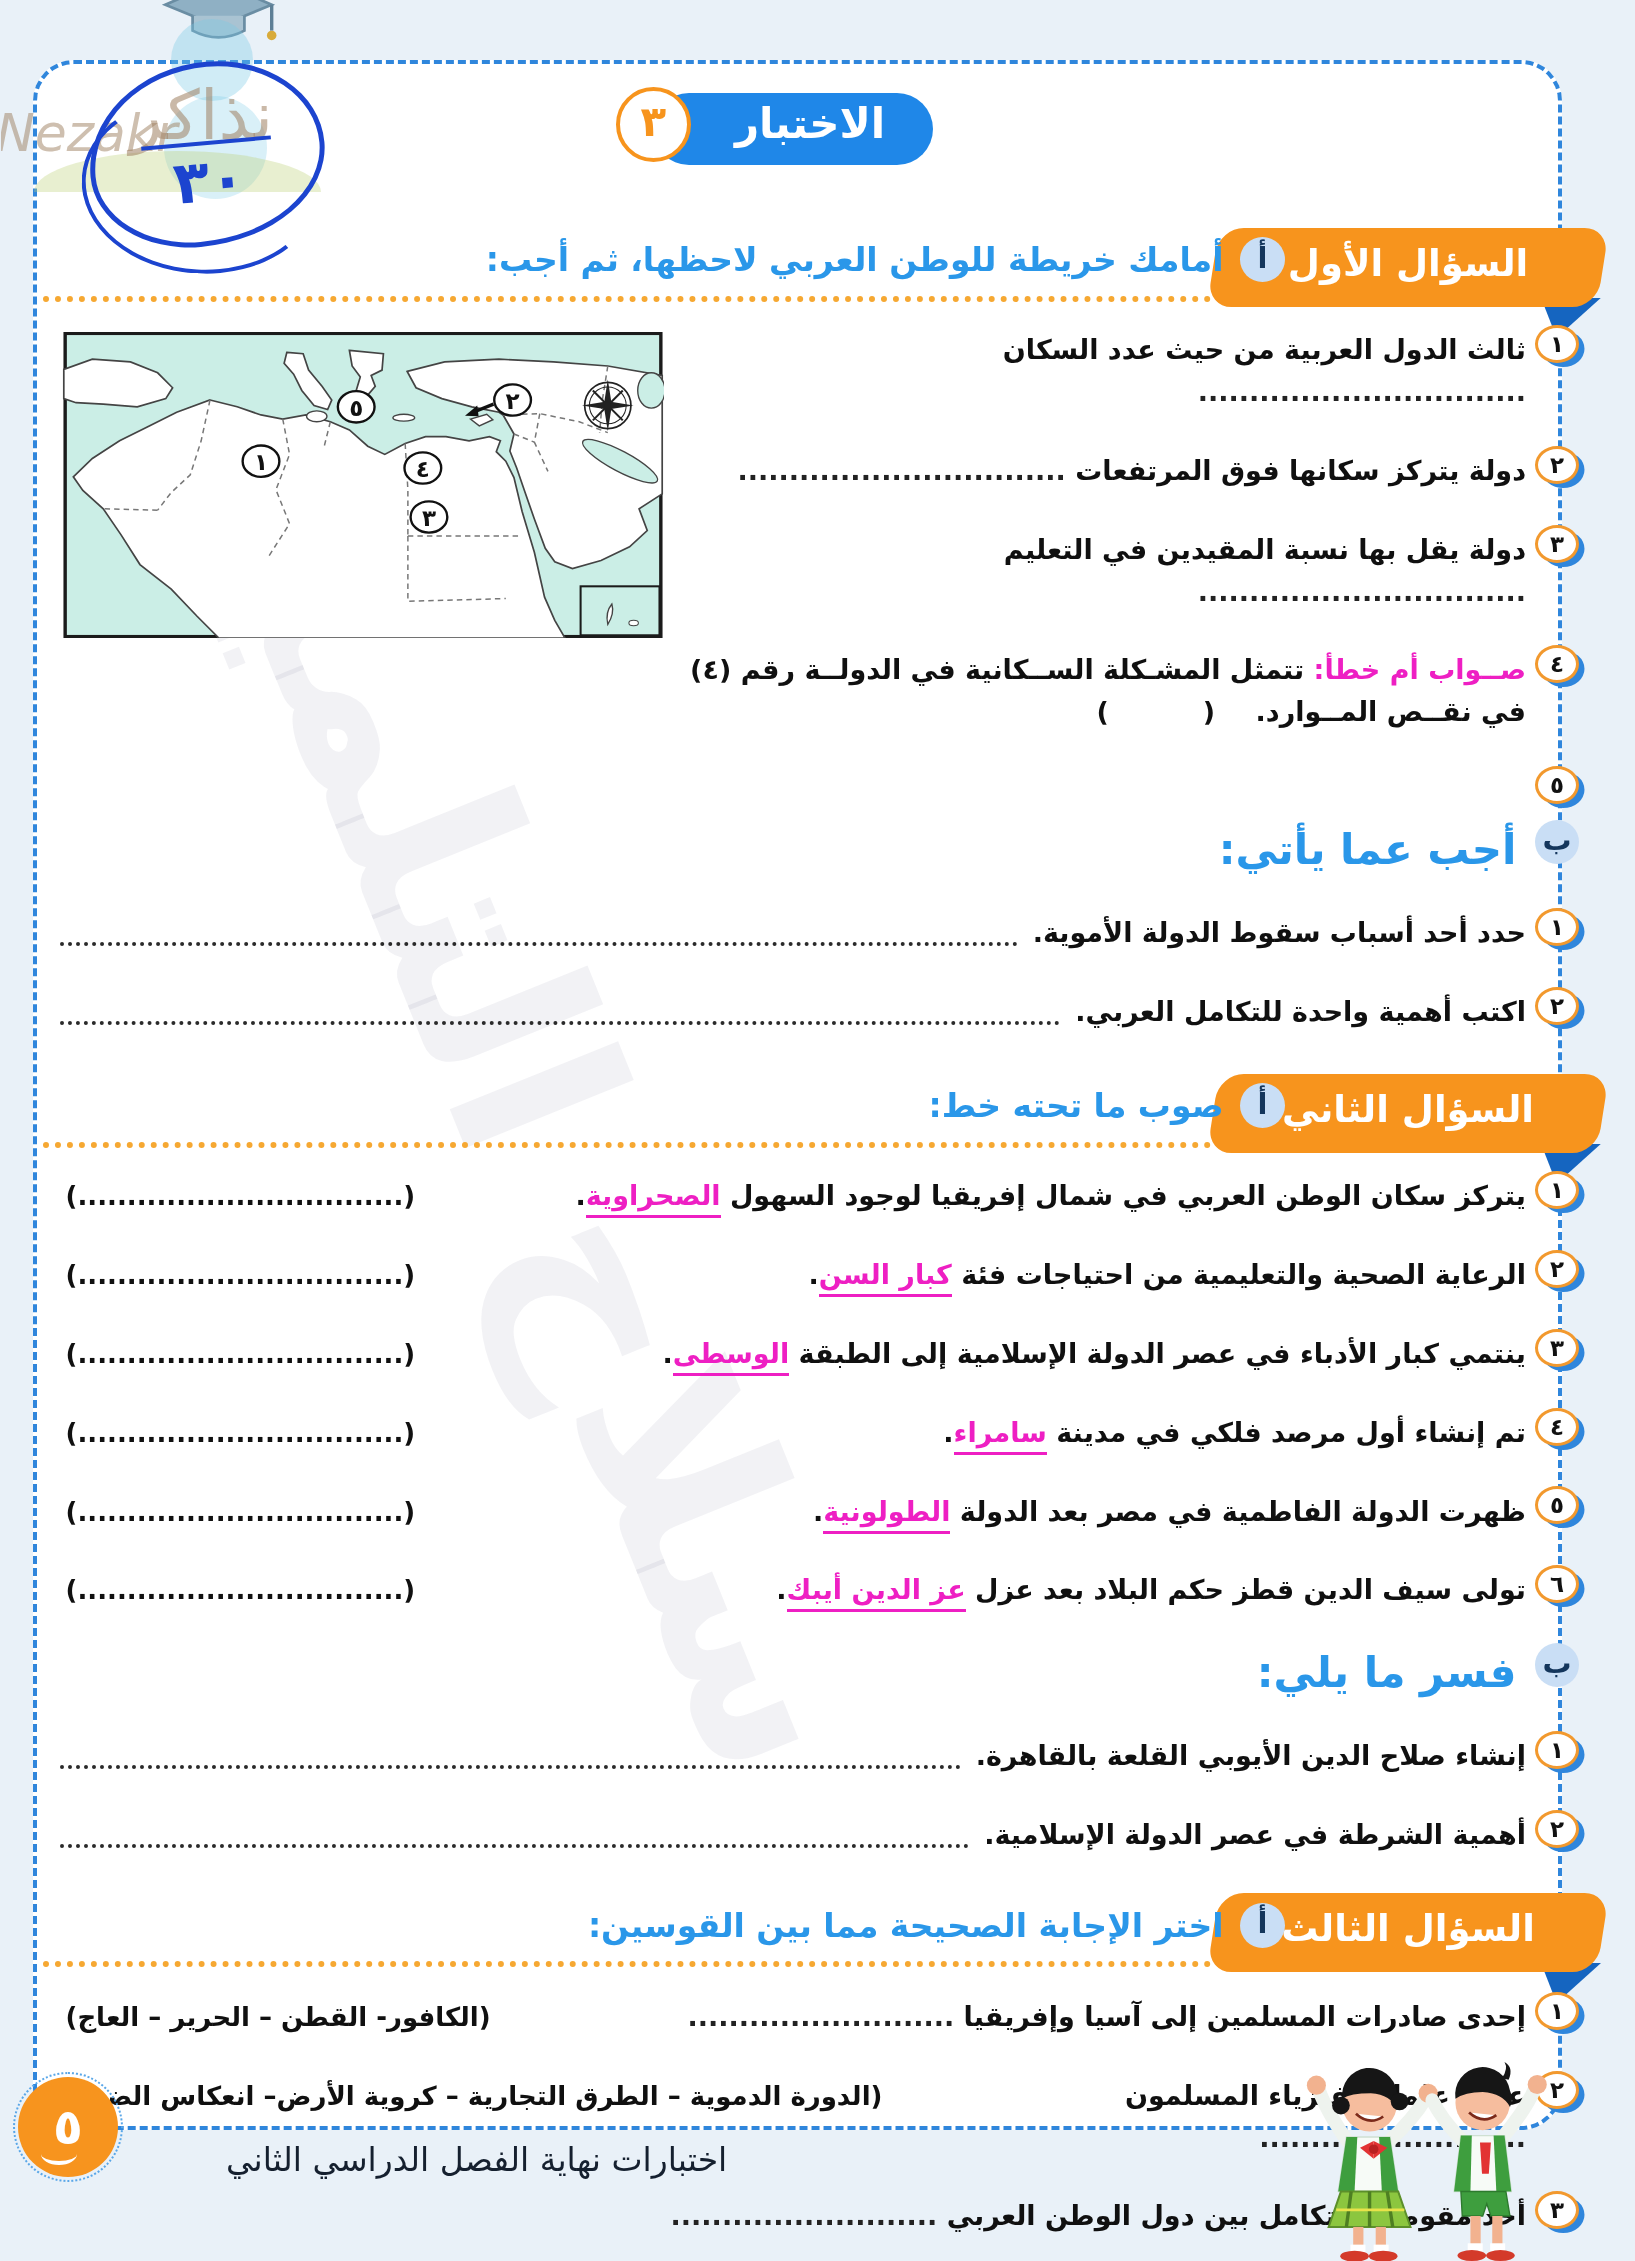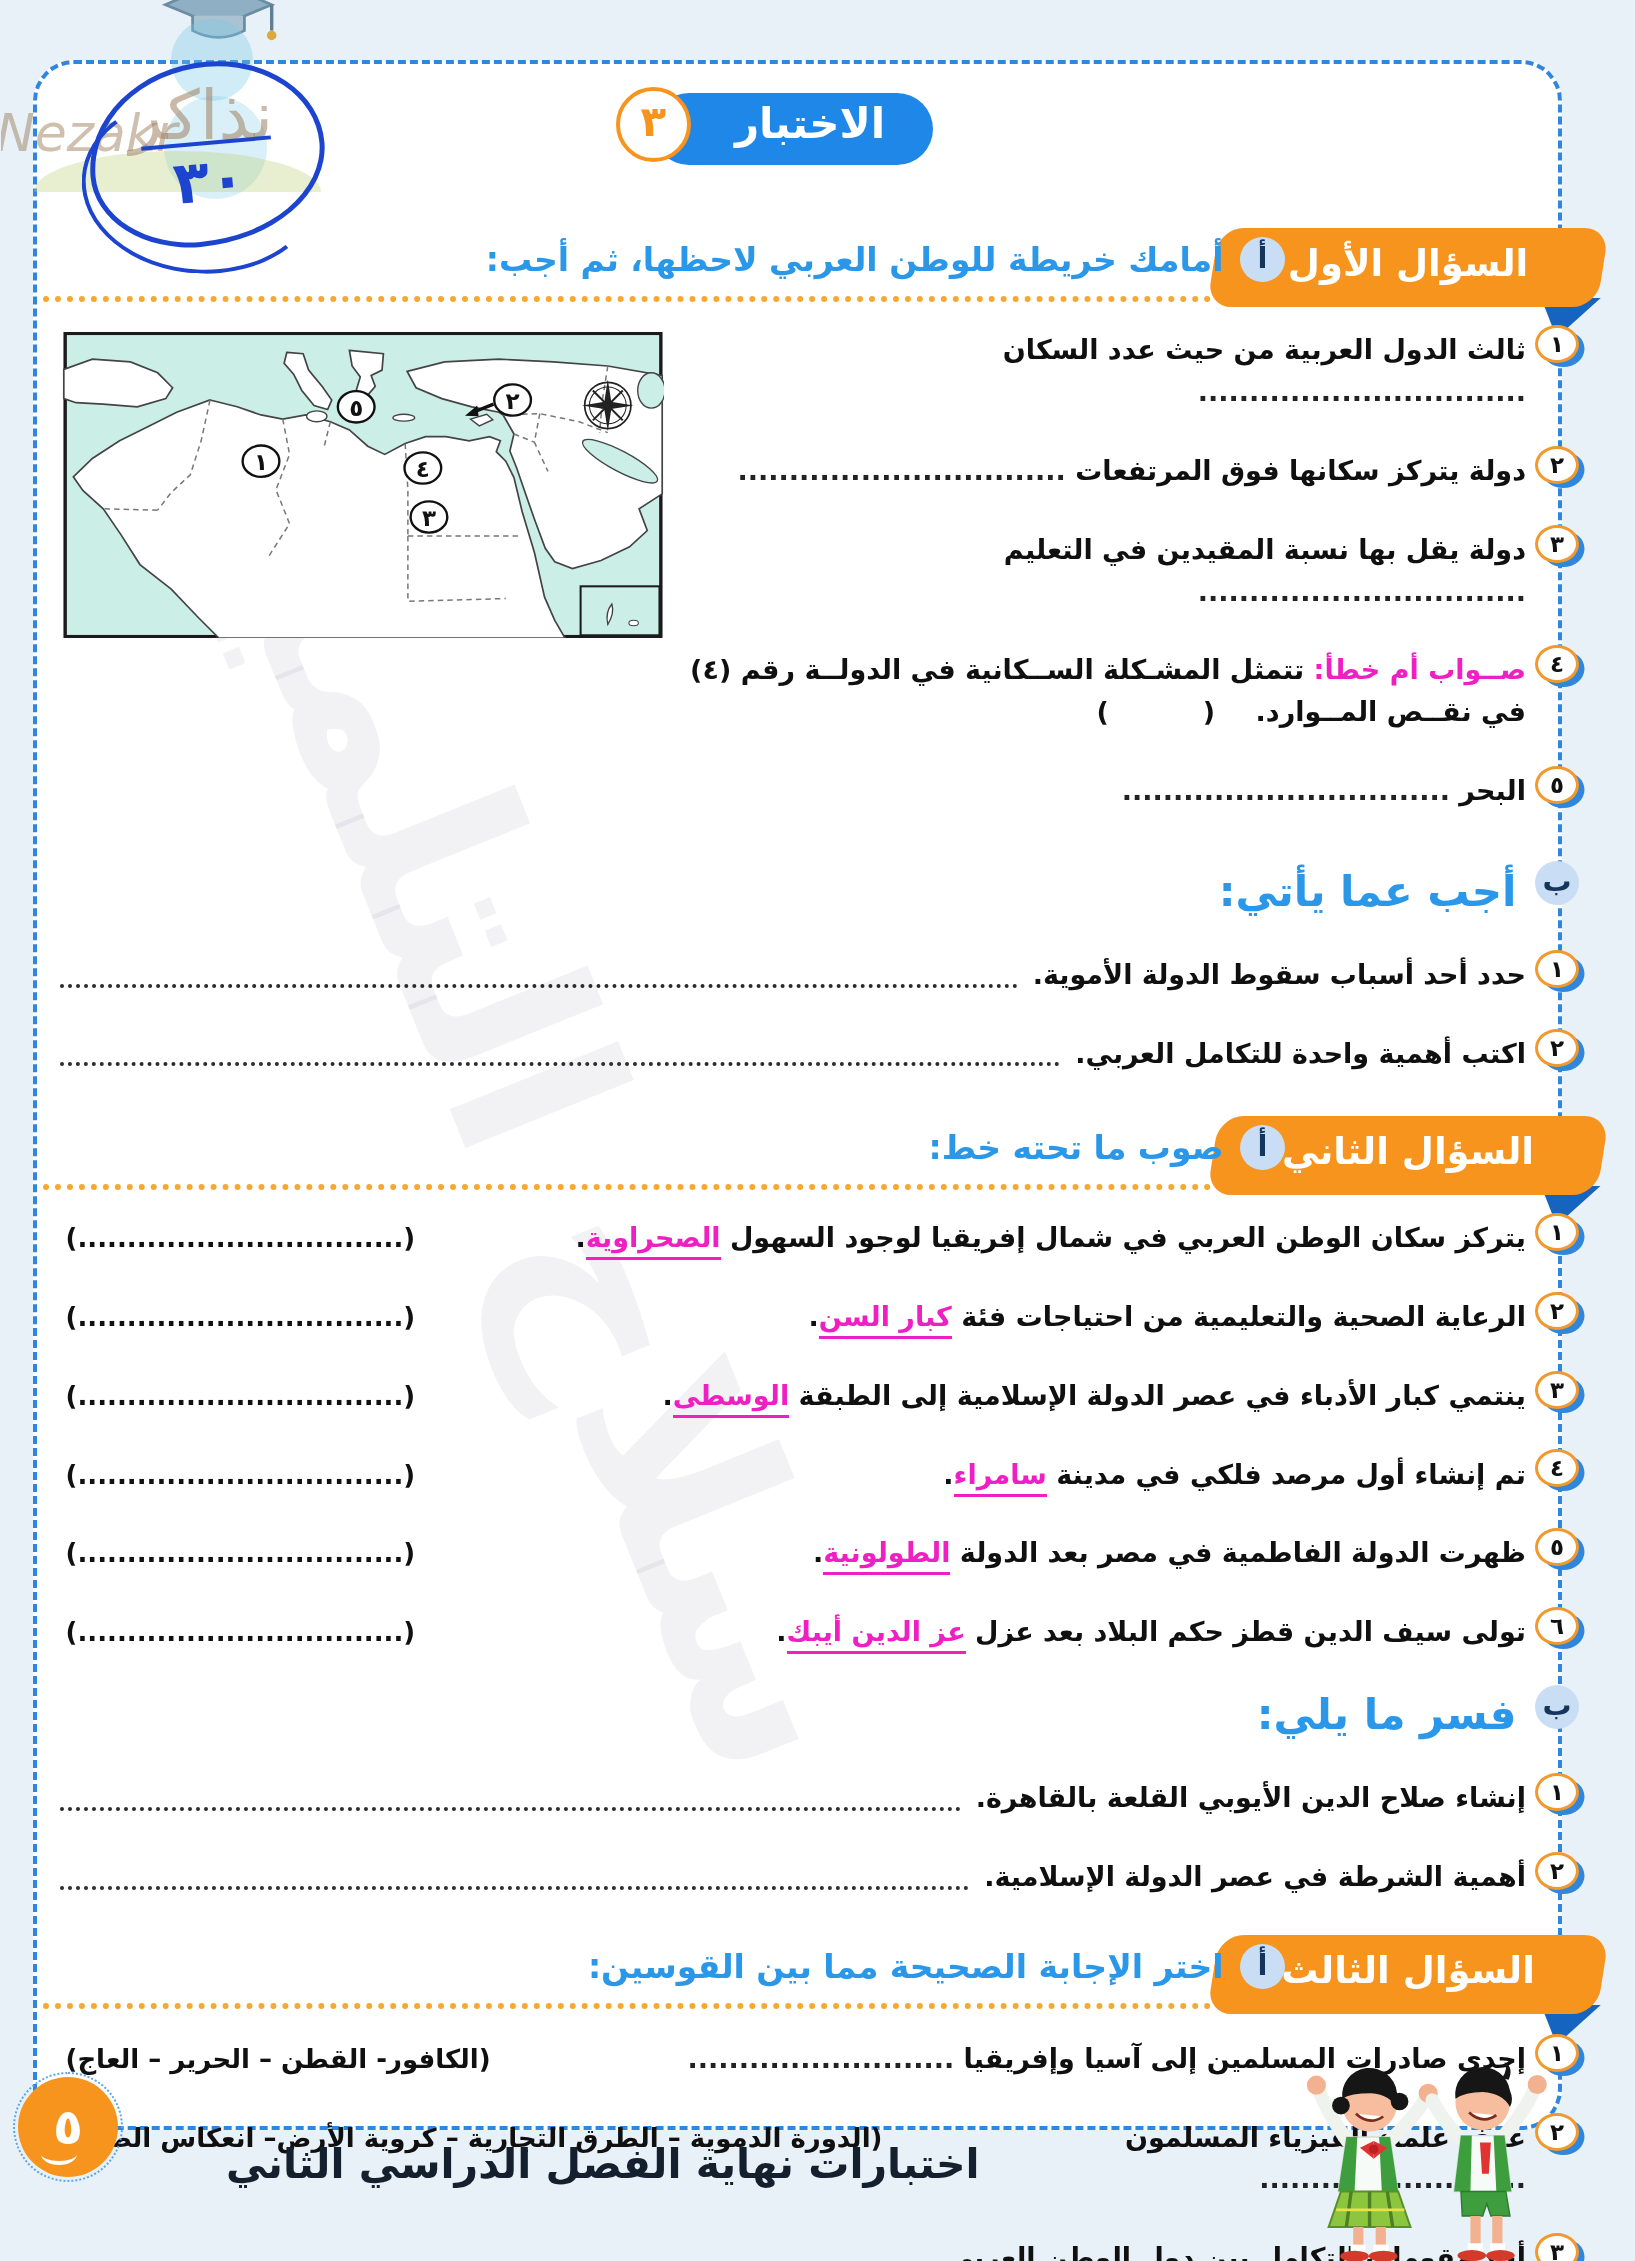--- a/index.html
+++ b/index.html
@@ -74,21 +74,21 @@
   .partb-row{position:relative;display:flex;align-items:center;margin:18px 0 38px;}
   .partb-row .letter-circle{position:absolute;right:-53px;top:-5.5px;width:44px;height:44px;}
   .partb-title{font-size:42px;color:#2a97e9;}
 
   
   .page-circle{position:absolute;left:18px;top:2077px;width:100px;height:100px;background:#f7941e;border-radius:50%;
       outline:2.7px dotted #5aa7e8;outline-offset:3.4px;z-index:3;display:flex;align-items:center;justify-content:center;
       color:#fff;font-size:49px;font-weight:bold;}
   .page-circle::after{content:"";position:absolute;left:23px;bottom:12.3px;width:36px;height:18px;
       border-bottom:4.1px solid #fff;border-radius:0 0 50% 50%;}
-  .footer-text{position:absolute;left:226px;top:2140px;font-size:41px;font-weight:bold;color:#15202f;z-index:2;direction:rtl;}
+  .footer-text{position:absolute;left:226px;top:2140px;font-size:33px;font-weight:normal;color:#15202f;z-index:2;direction:rtl;}
 
   .children{position:absolute;left:1262px;top:2002px;width:301px;height:259px;z-index:3;}
 </style>
 </head>
 <body>
 
 <div class="page">
   <div class="frame"></div>
   <div class="big-watermark">سلاح التلميذ</div>
 
@@ -142,21 +142,20 @@
         <div class="row">
           <span class="badge">٣</span>
           <span class="itxt"><span>دولة يقل بها نسبة المقيدين في التعليم</span> <span class="dots">................................</span></span>
         </div>
         <div class="row">
           <span class="badge">٤</span>
           <span class="itxt"><span class="pink">صــواب أم خطأ:</span> <span>تتمثل المشـكلة الســكانية في الدولــة رقم (٤) في نقــص المــوارد.</span> <span class="paren">(&nbsp;&nbsp;&nbsp;&nbsp;&nbsp;&nbsp;&nbsp;&nbsp;&nbsp;&nbsp;)</span></span>
         </div>
         <div class="row">
           <span class="badge">٥</span>
-          <span class="itxt"><span>البحر</span> <span class="dots">................................</span></span>
         </div>
       </div>
 
       <div class="q1-map">
         <svg class="map-svg" viewBox="0 0 880 450">
           <rect x="2" y="2" width="876" height="446" fill="#cbeee6" stroke="#1b1b1b" stroke-width="5"></rect>
 
           <path d="M215,100 L255,110 L290,122 L322,128 L356,122 L392,132 L420,144 L447,168 L472,180 L502,164 L532,154 L562,154 L596,160 L626,154 L642,160 L636,176 L650,190 L662,214 L674,264 L692,324 L707,390 L722,424 L737,450 L228,450 L196,418 L158,378 L112,342 L84,298 L58,260 L28,233 L14,213 L42,186 L82,160 L122,140 L166,118 Z" fill="#ffffff" stroke="#444" stroke-width="2.5"></path>
 
           <path d="M0,98 L0,55 L42,40 L98,44 L138,60 L160,82 L150,98 L108,110 L58,106 L18,104 Z" fill="#ffffff" stroke="#444" stroke-width="2.5"></path>

